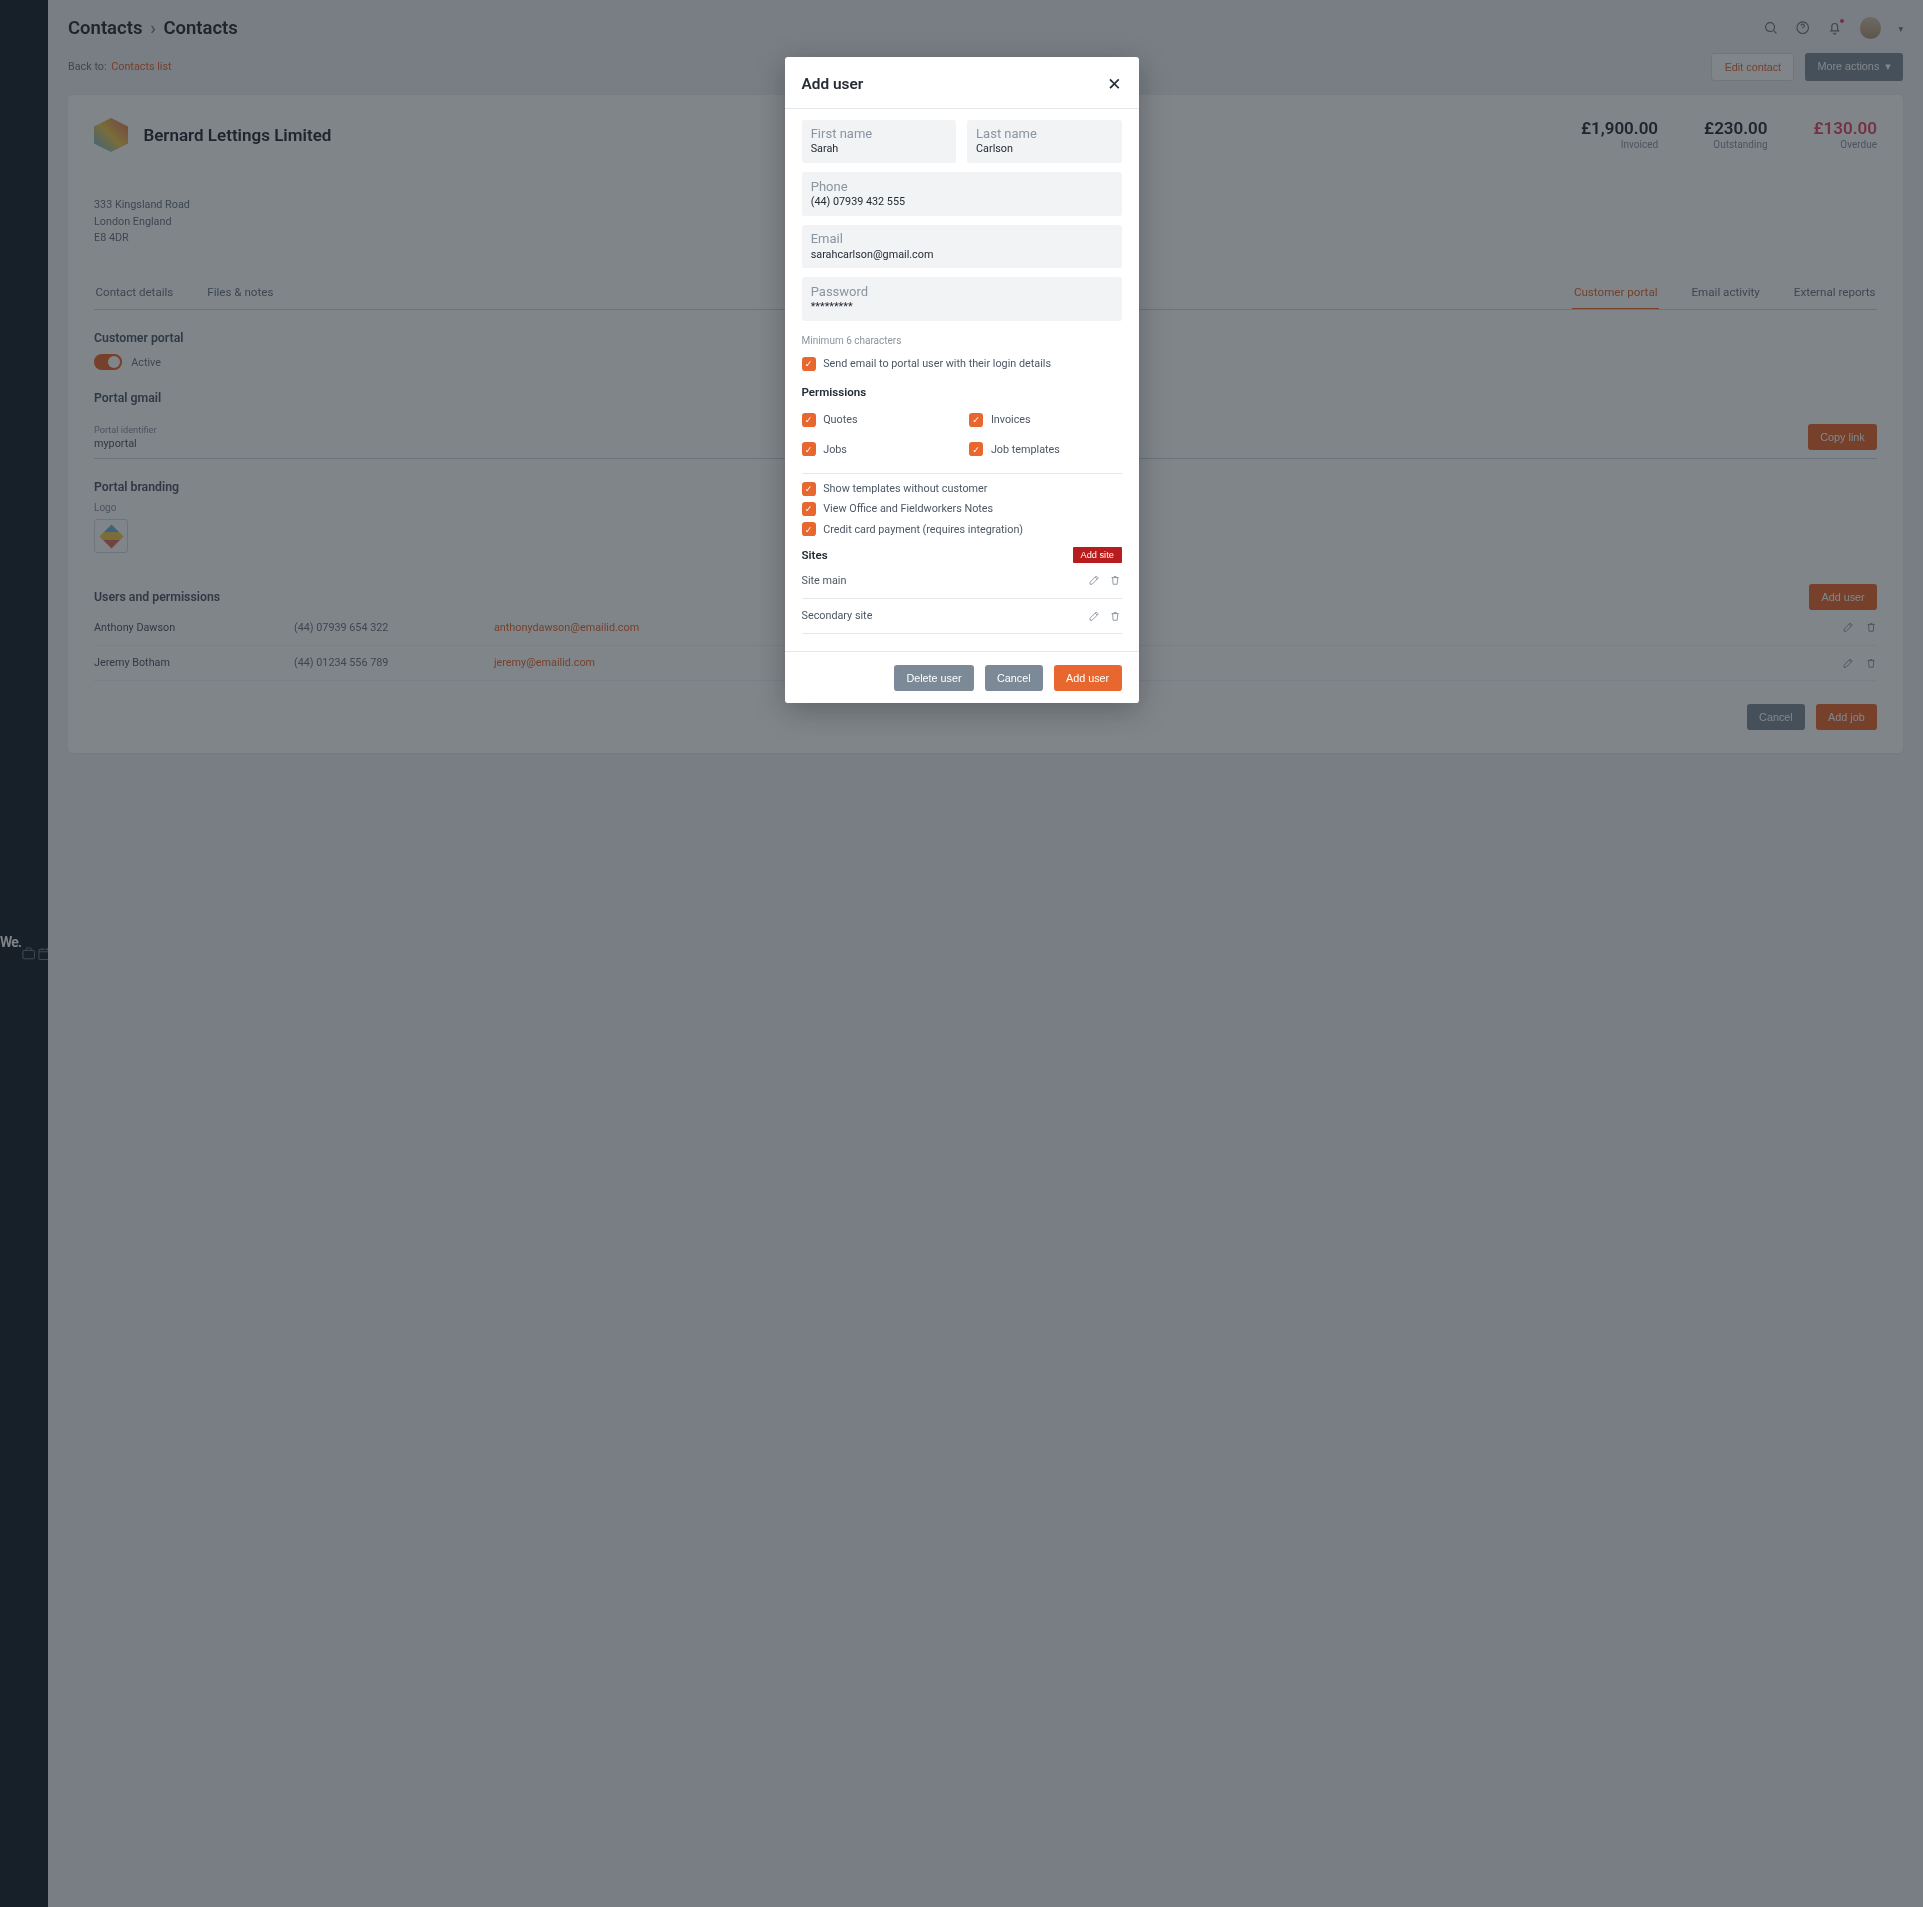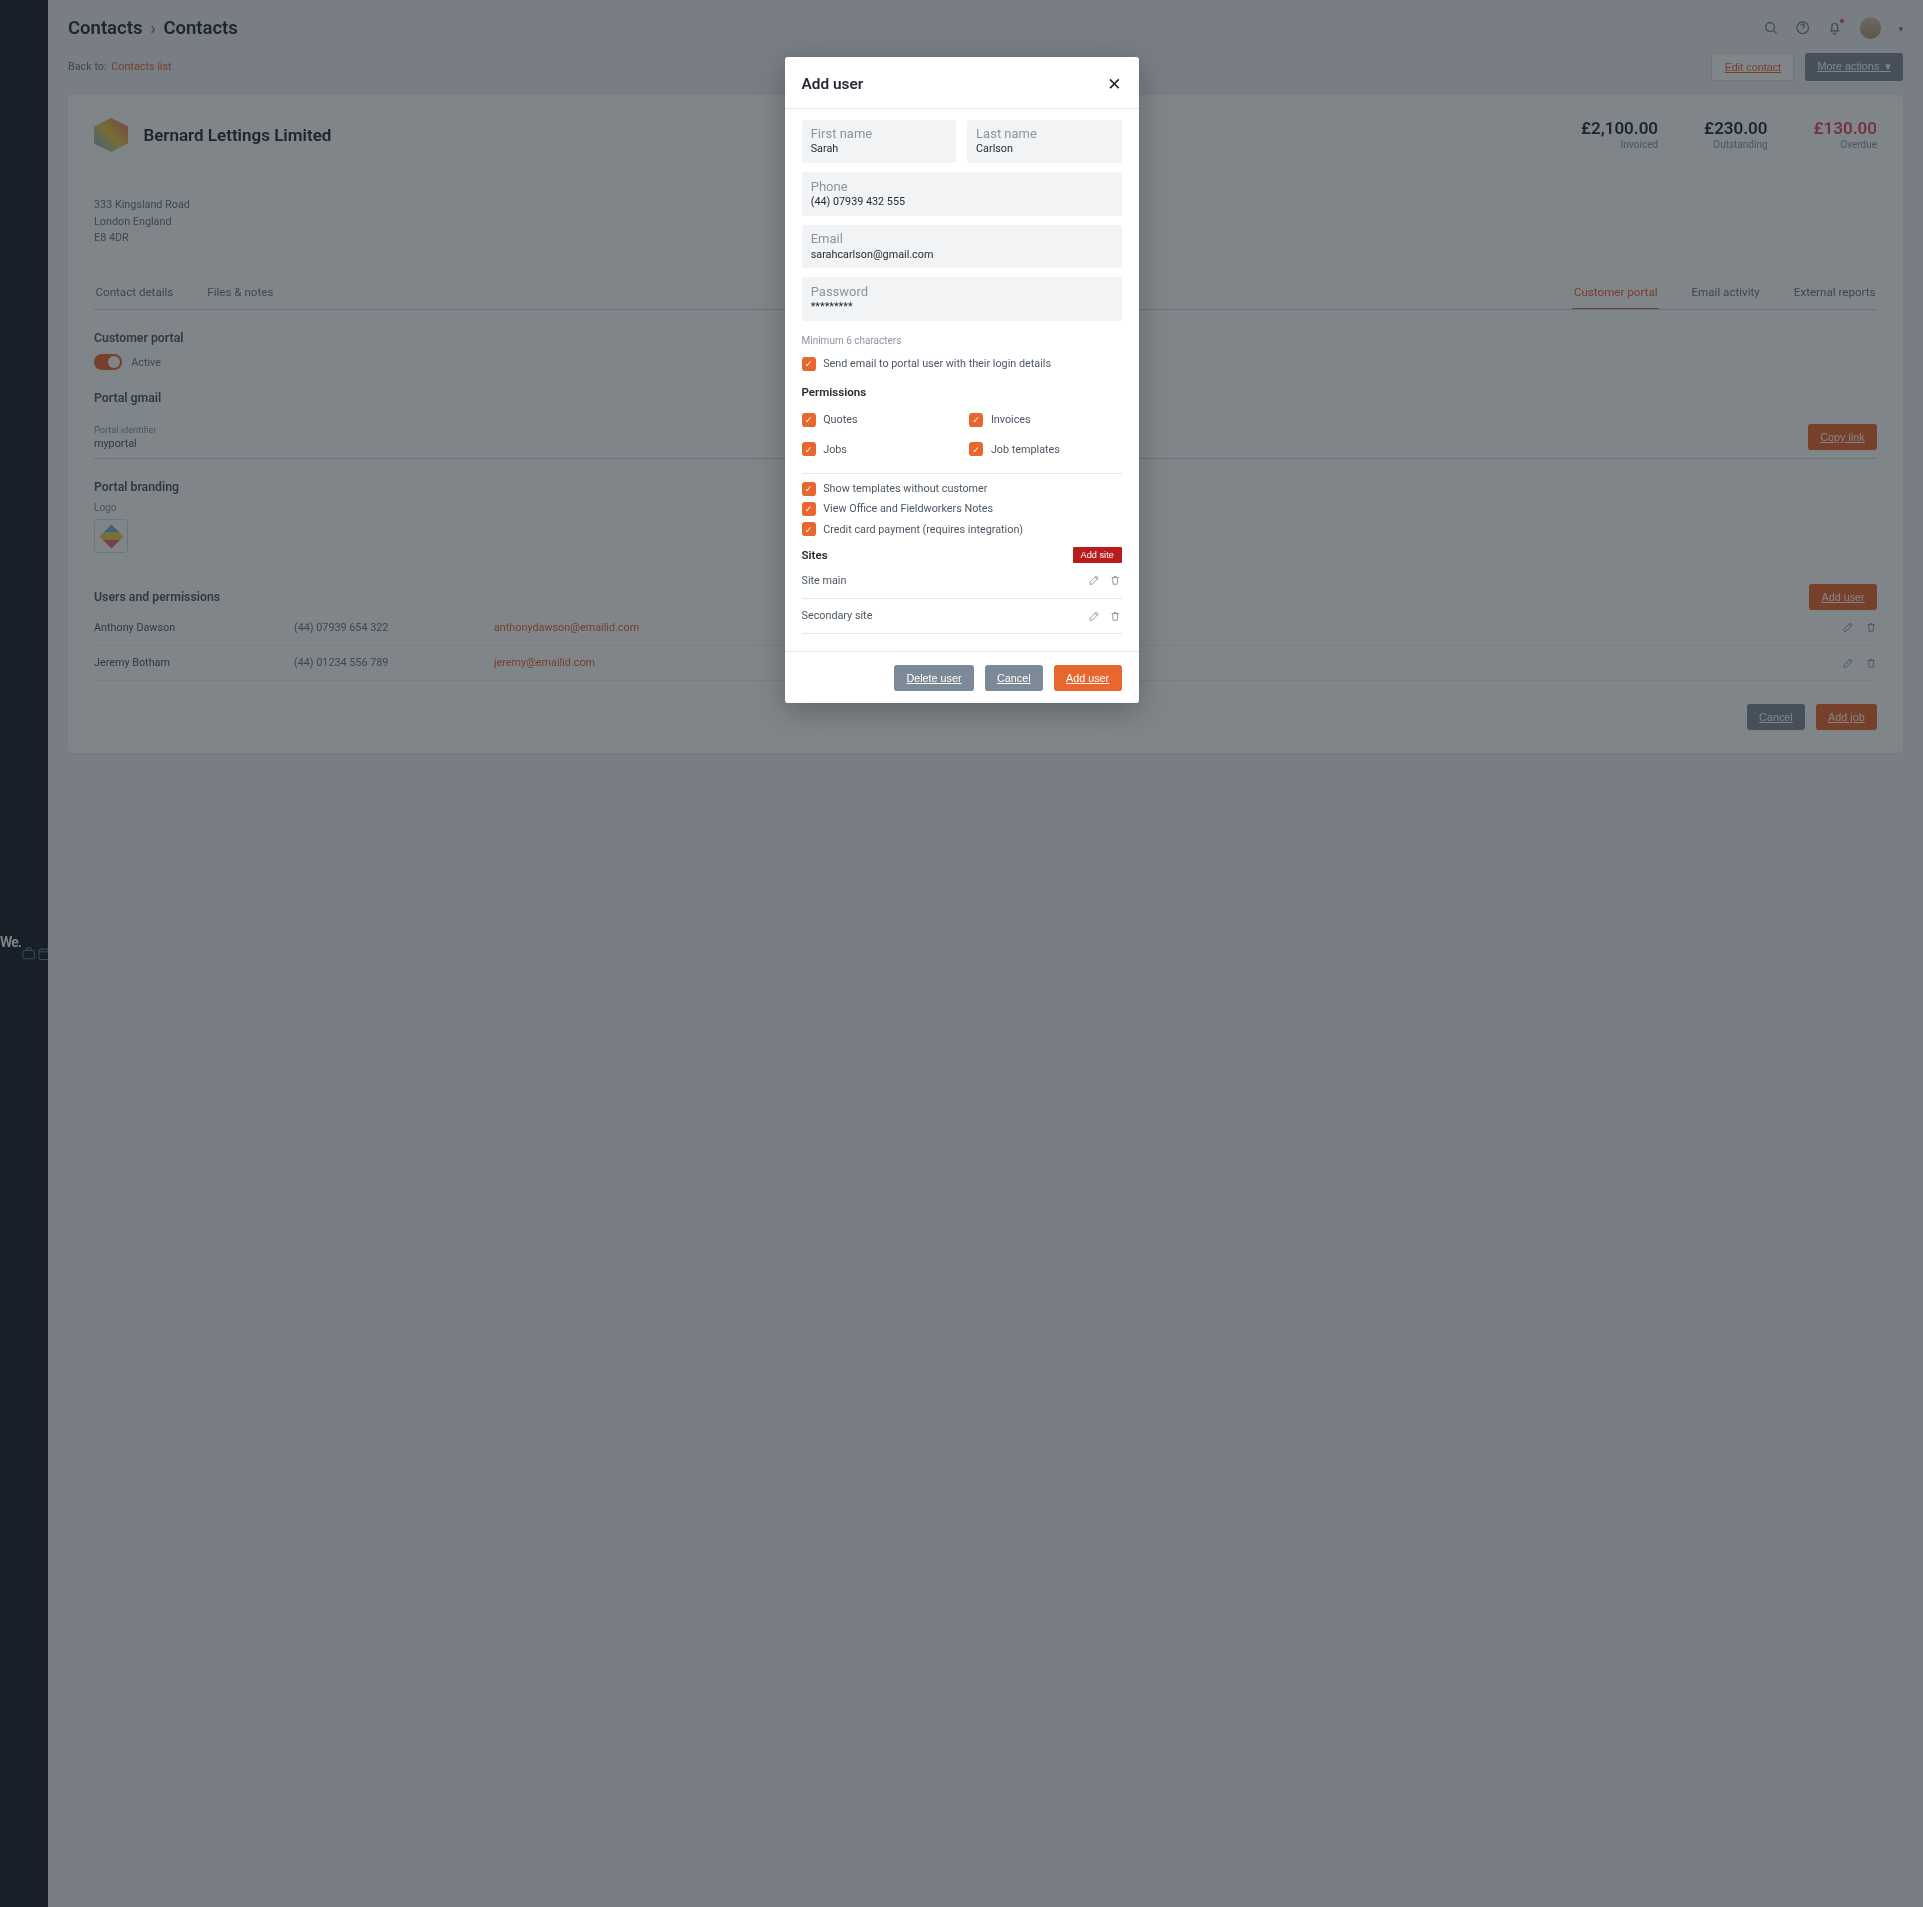--- a/index.html
+++ b/index.html
@@ -15,21 +15,21 @@
   .topbar { display:flex; align-items:center; padding: 17px 20px 7.7px 20px; }
   .breadcrumb { font-size: 18.5px; font-weight: 600; color: #252C34; display:flex; align-items:center; gap:7.7px; }
   .breadcrumb .chev { color: #7C8A97; }
   .top-icons { margin-left:auto; display:flex; align-items:center; gap:17px; color:#6A7582; }
   .top-icons .avatar { width:21.6px; height:21.6px; border-radius:50%; background: linear-gradient(#d6c1a8,#b29676); }
   .content { padding: 0 20px 20px 20px; }
   .back-row { display:flex; align-items:center; margin: 6.2px 0 14px 0; }
   .back-label { color:#6A7582; font-size:10.8px; margin-right:4.6px; }
   .back-link { color:#E8672E; font-size:10.8px; text-decoration:none; }
   .actions-row { margin-left:auto; display:flex; gap:10.8px; }
-  .btn { padding: 7px 12.3px; border-radius: 3.1px; font-size:10.8px; border:none; cursor:pointer;text-decoration:underline; }
+  .btn { padding: 7px 12.3px; border-radius: 3.1px; font-size:10.8px; border:none; cursor:pointer; }
   .btn-white { background:#fff; color:#E8672E; border:0.8px solid #ddd; }
   .btn-grey { background:#7C8A97; color:#fff; }
   .btn-orange { background:#E8672E; color:#fff; }
   .card { background:#fff; border-radius:4.6px; padding: 23px 26px; box-shadow: 0 0.8px 1.5px rgba(0,0,0,.04); }
   .header-card { display:flex; align-items:flex-start; }
   .co-icon { width:34px; height:34px; margin-right:15.4px; background: linear-gradient(45deg,#63b6e6,#f0c94c,#e36b5f); clip-path: polygon(50% 0%, 100% 25%, 100% 75%, 50% 100%, 0% 75%, 0% 25%); }
   .co-name { font-size:17px; font-weight:600; color:#252C34; }
   .addr { margin-top: 45px; color:#6A7582; font-size:10.8px; line-height:1.55; }
   .kpis { margin-left:auto; display:flex; gap:46px; text-align:right; }
   .kpi .amt { font-size:17px; font-weight:600; color:#252C34; }
@@ -198,21 +198,21 @@
               <div class="co-name">Bernard Lettings Limited</div>
             </div>
             <div class="addr">
               <div>333 Kingsland Road</div>
               <div>London England</div>
               <div>E8 4DR</div>
             </div>
           </div>
           <div class="kpis">
             <div class="kpi">
-              <div class="amt">£2,100.00</div>
+              <div class="amt">£1,900.00</div>
               <div class="lbl">Invoiced</div>
             </div>
             <div class="kpi">
               <div class="amt">£230.00</div>
               <div class="lbl">Outstanding</div>
             </div>
             <div class="kpi overdue">
               <div class="amt">£130.00</div>
               <div class="lbl">Overdue</div>
             </div>

